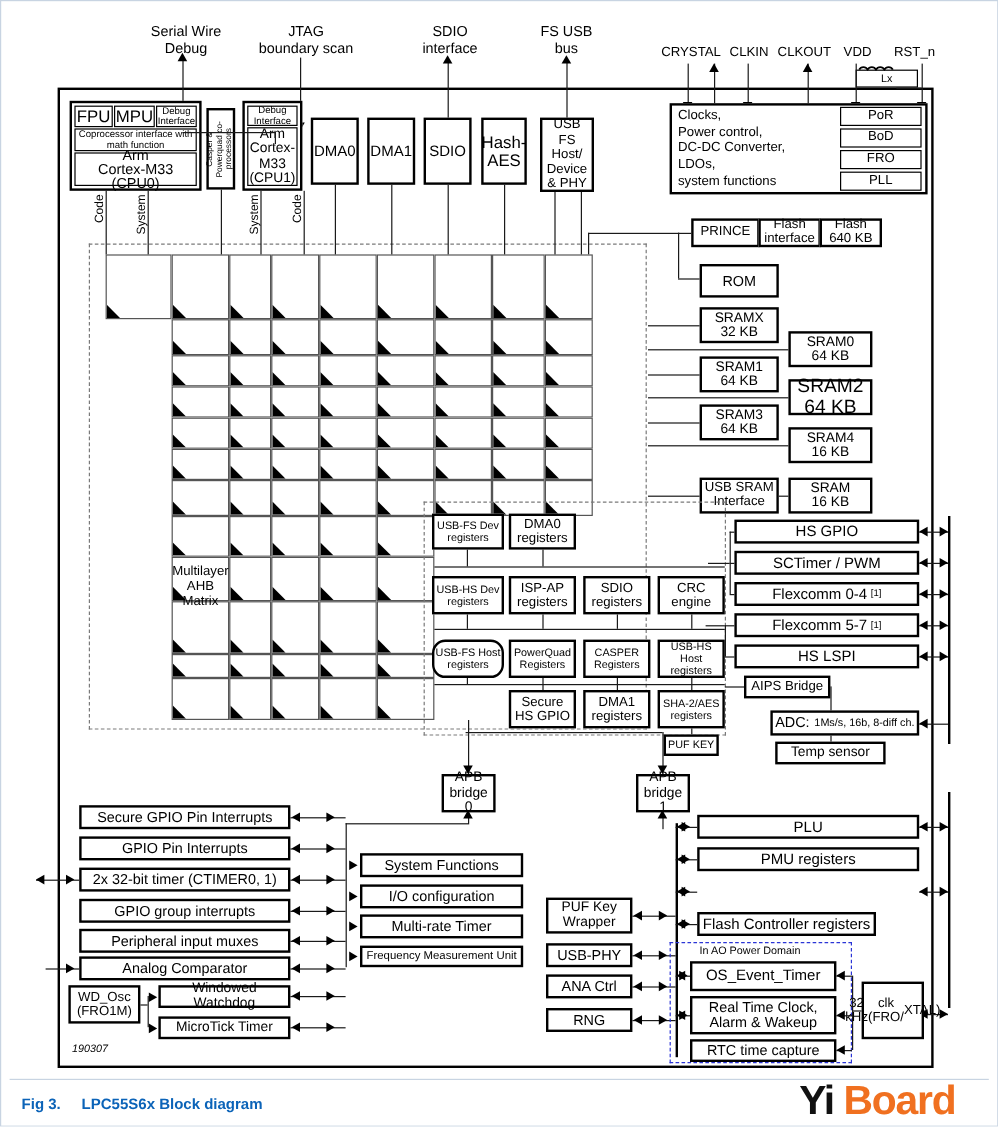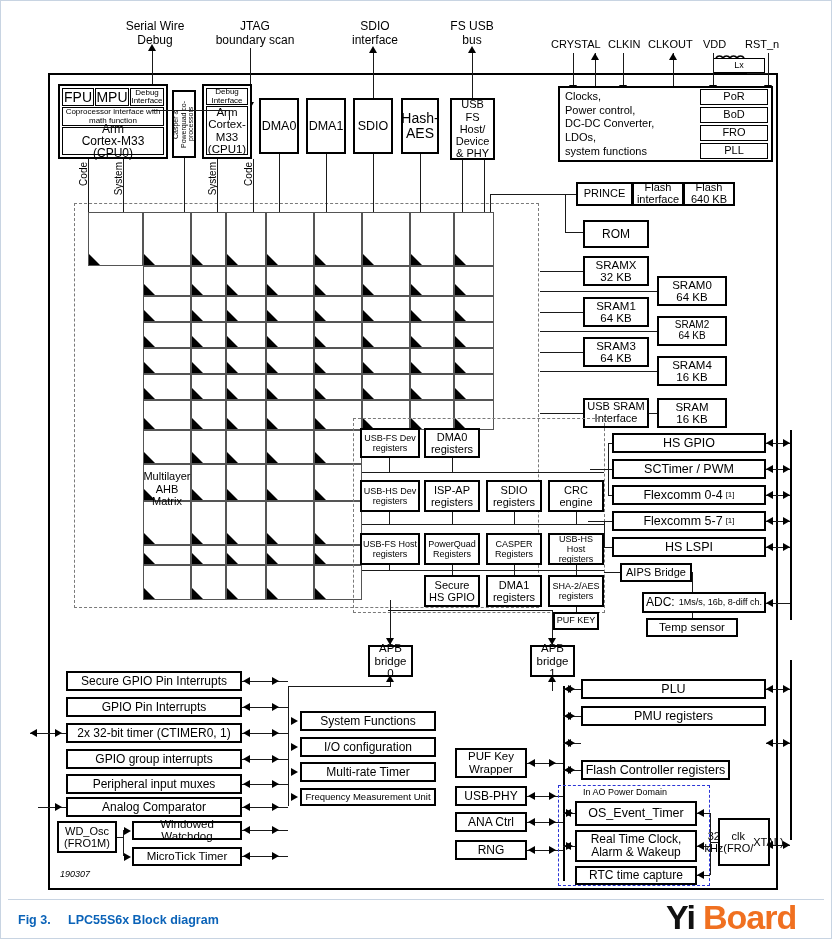--- a/index.html
+++ b/index.html
@@ -184,21 +184,21 @@
   </div>
   <div class="box" style="left:583px;top:337px;width:66px;height:30px;flex-direction:column;font-size:11.5px;line-height:1.08;">
     <span>SRAM3</span>
     <span>64 KB</span>
   </div>
 
   <div class="box" style="left:657px;top:276px;width:70px;height:30px;flex-direction:column;font-size:11.5px;line-height:1.08;">
     <span>SRAM0</span>
     <span>64 KB</span>
   </div>
-  <div class="box" style="left:657px;top:316px;width:70px;height:30px;flex-direction:column;font-size:10px;line-height:1.08;">
+  <div class="box" style="left:657px;top:316px;width:70px;height:30px;flex-direction:column;font-size:16px;line-height:1.08;">
     <span>SRAM2</span>
     <span>64 KB</span>
   </div>
   <div class="box" style="left:657px;top:356px;width:70px;height:30px;flex-direction:column;font-size:11.5px;line-height:1.08;">
     <span>SRAM4</span>
     <span>16 KB</span>
   </div>
 
   <div class="box" style="left:583px;top:398px;width:66px;height:30px;font-size:11px;line-height:1.08;">USB SRAM Interface</div>
   <div class="box" style="left:657px;top:398px;width:70px;height:30px;flex-direction:column;font-size:11.5px;line-height:1.08;">
@@ -355,21 +355,21 @@
   </div>
   <div class="box" style="left:486px;top:480px;width:56px;height:32px;flex-direction:column;font-size:11px;line-height:1.1;">
     <span>SDIO</span>
     <span>registers</span>
   </div>
   <div class="box" style="left:548px;top:480px;width:56px;height:32px;flex-direction:column;font-size:11px;line-height:1.1;">
     <span>CRC</span>
     <span>engine</span>
   </div>
 
-  <div class="box" style="left:360px;top:533px;width:60px;height:32px;flex-direction:column;font-size:9px;line-height:1.12;">
+  <div class="box" style="left:360px;top:533px;width:60px;height:32px;flex-direction:column;font-size:9px;line-height:1.12;border-radius:11px;">
     <span>USB-FS Host</span>
     <span>registers</span>
   </div>
   <div class="box" style="left:424px;top:533px;width:56px;height:32px;flex-direction:column;font-size:9px;line-height:1.12;">
     <span>PowerQuad</span>
     <span>Registers</span>
   </div>
   <div class="box" style="left:486px;top:533px;width:56px;height:32px;flex-direction:column;font-size:9px;line-height:1.12;">
     <span>CASPER</span>
     <span>Registers</span>

